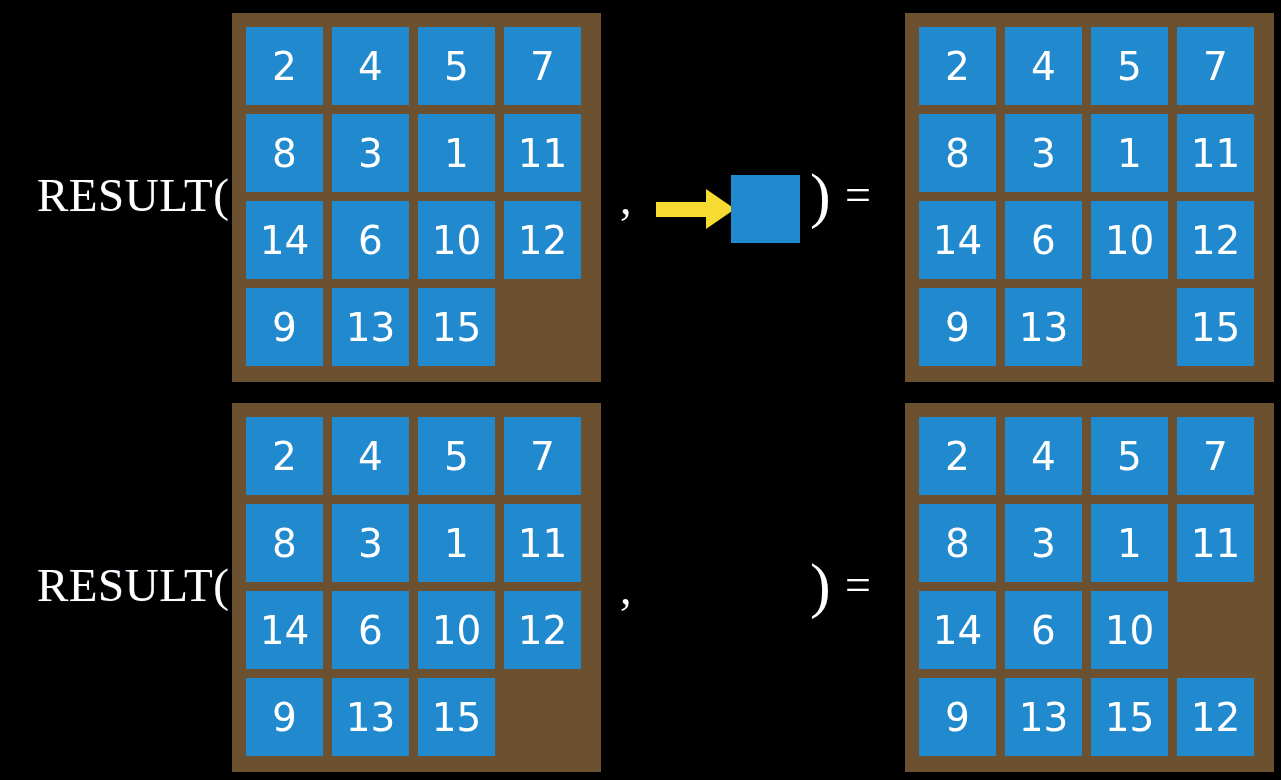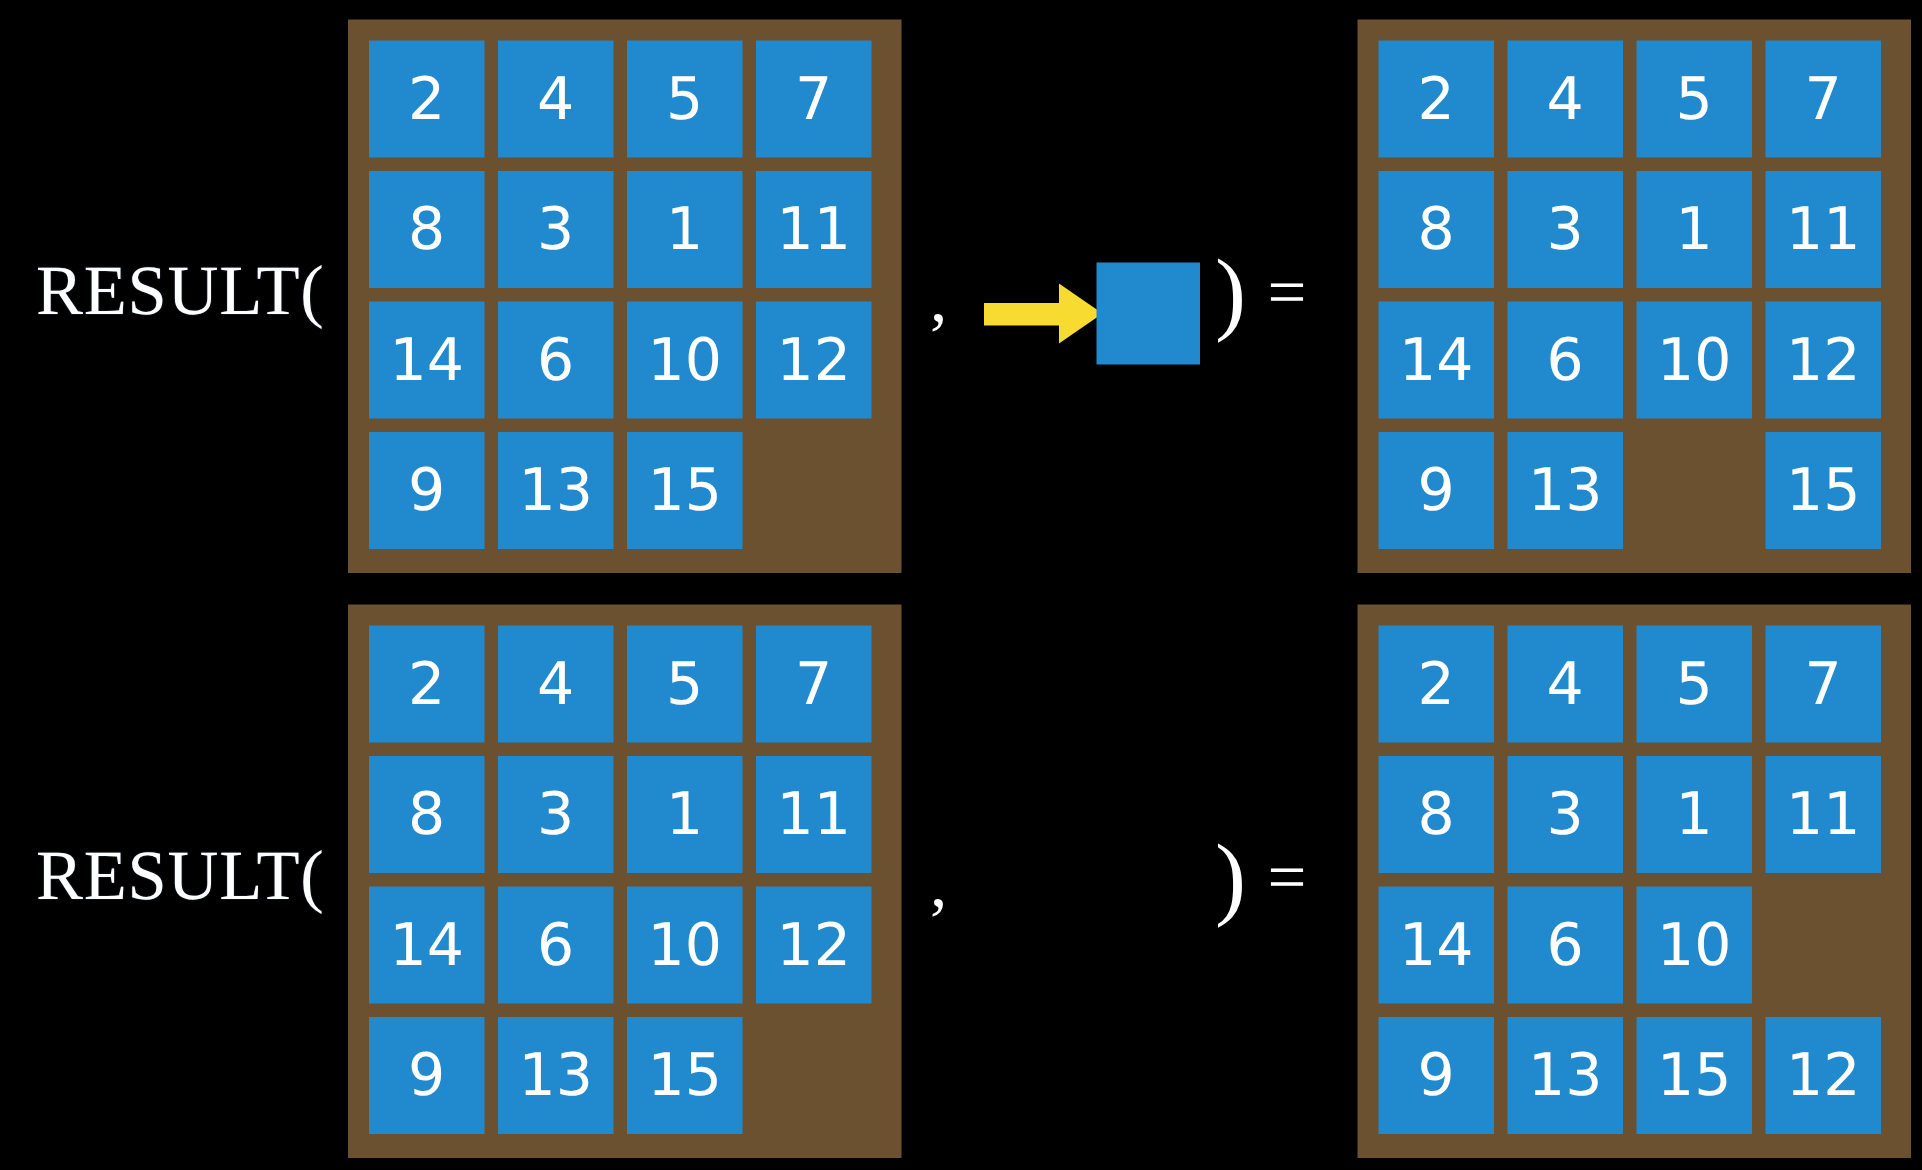--- a/index.html
+++ b/index.html
@@ -26,21 +26,21 @@
     left: 0;
     width: 1281px;
     height: 390px;
   }
   .eq-row.row-top    { top: 0px; }
   .eq-row.row-bottom { top: 390px; }
 
   
   .result-label {
     position: absolute;
-    left: 24px;
+    left: 37px;
     top: 50%;
     transform: translateY(-50%);
     color: #ffffff;
     font-family: "Liberation Serif", "DejaVu Serif", serif;
     font-variant: small-caps;
     font-size: 47px;
     line-height: 1;
     letter-spacing: 0.5px;
     white-space: nowrap;
     text-shadow: 0 0 1px rgba(120,160,220,0.55);

